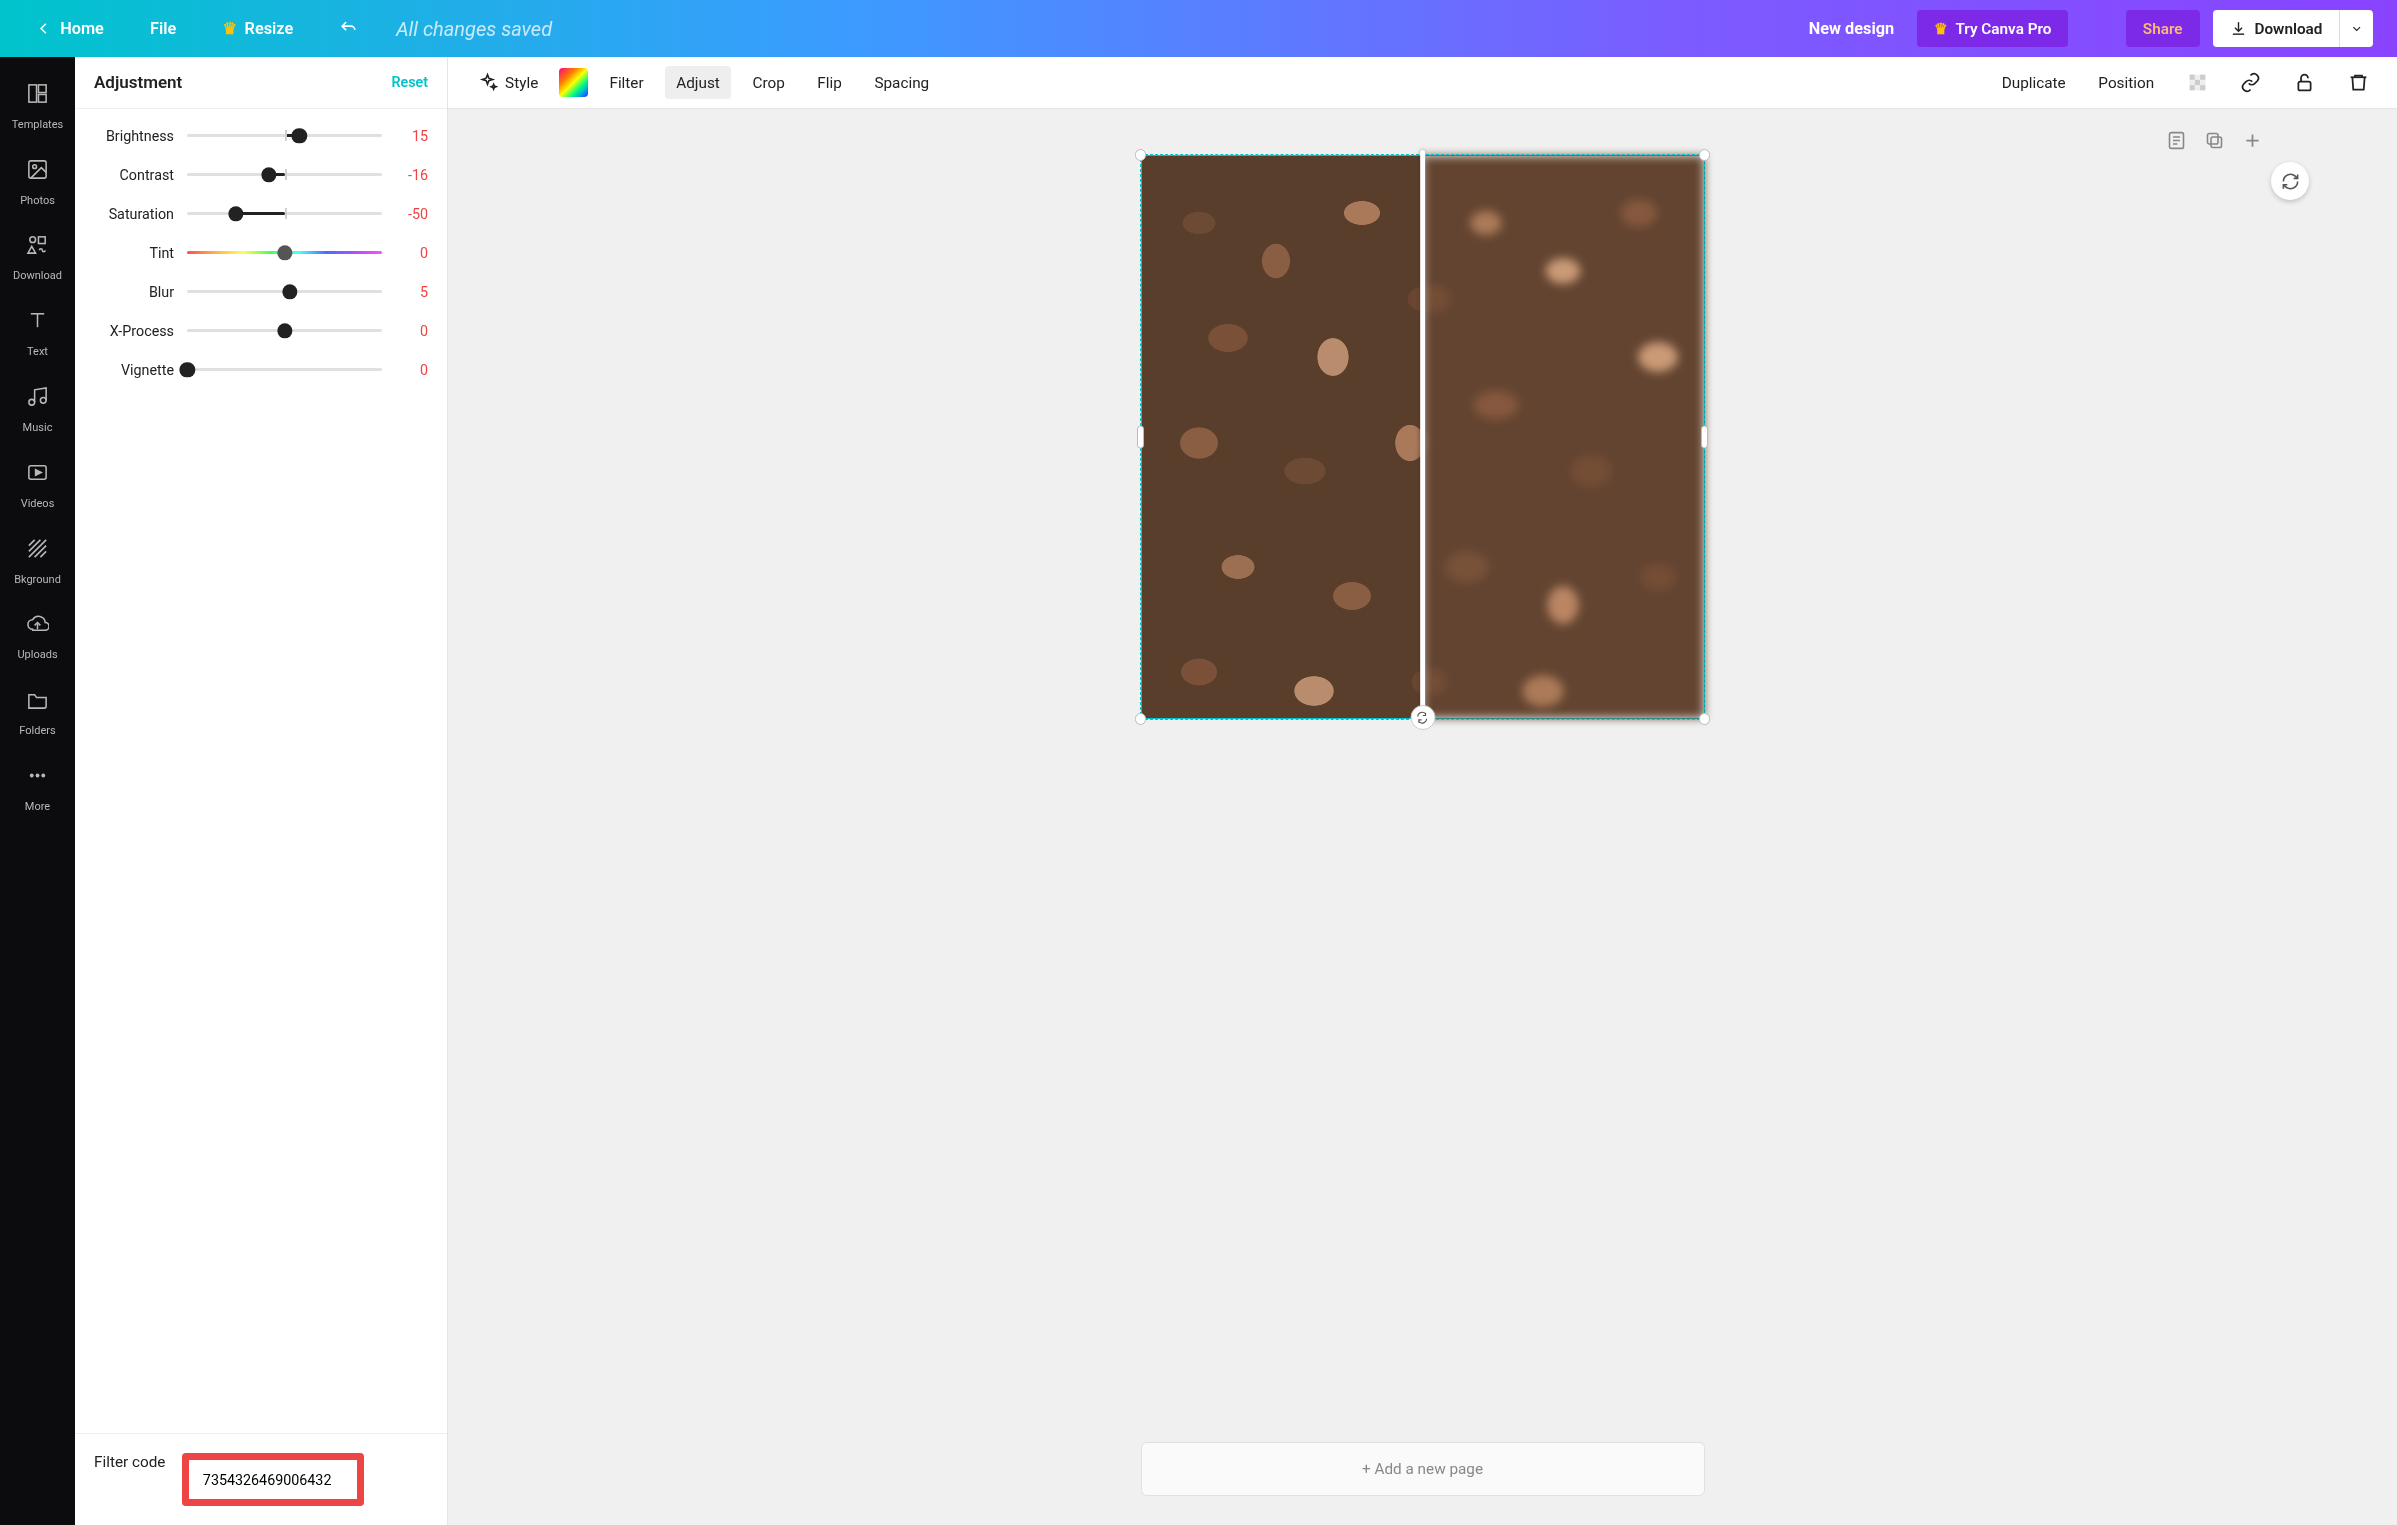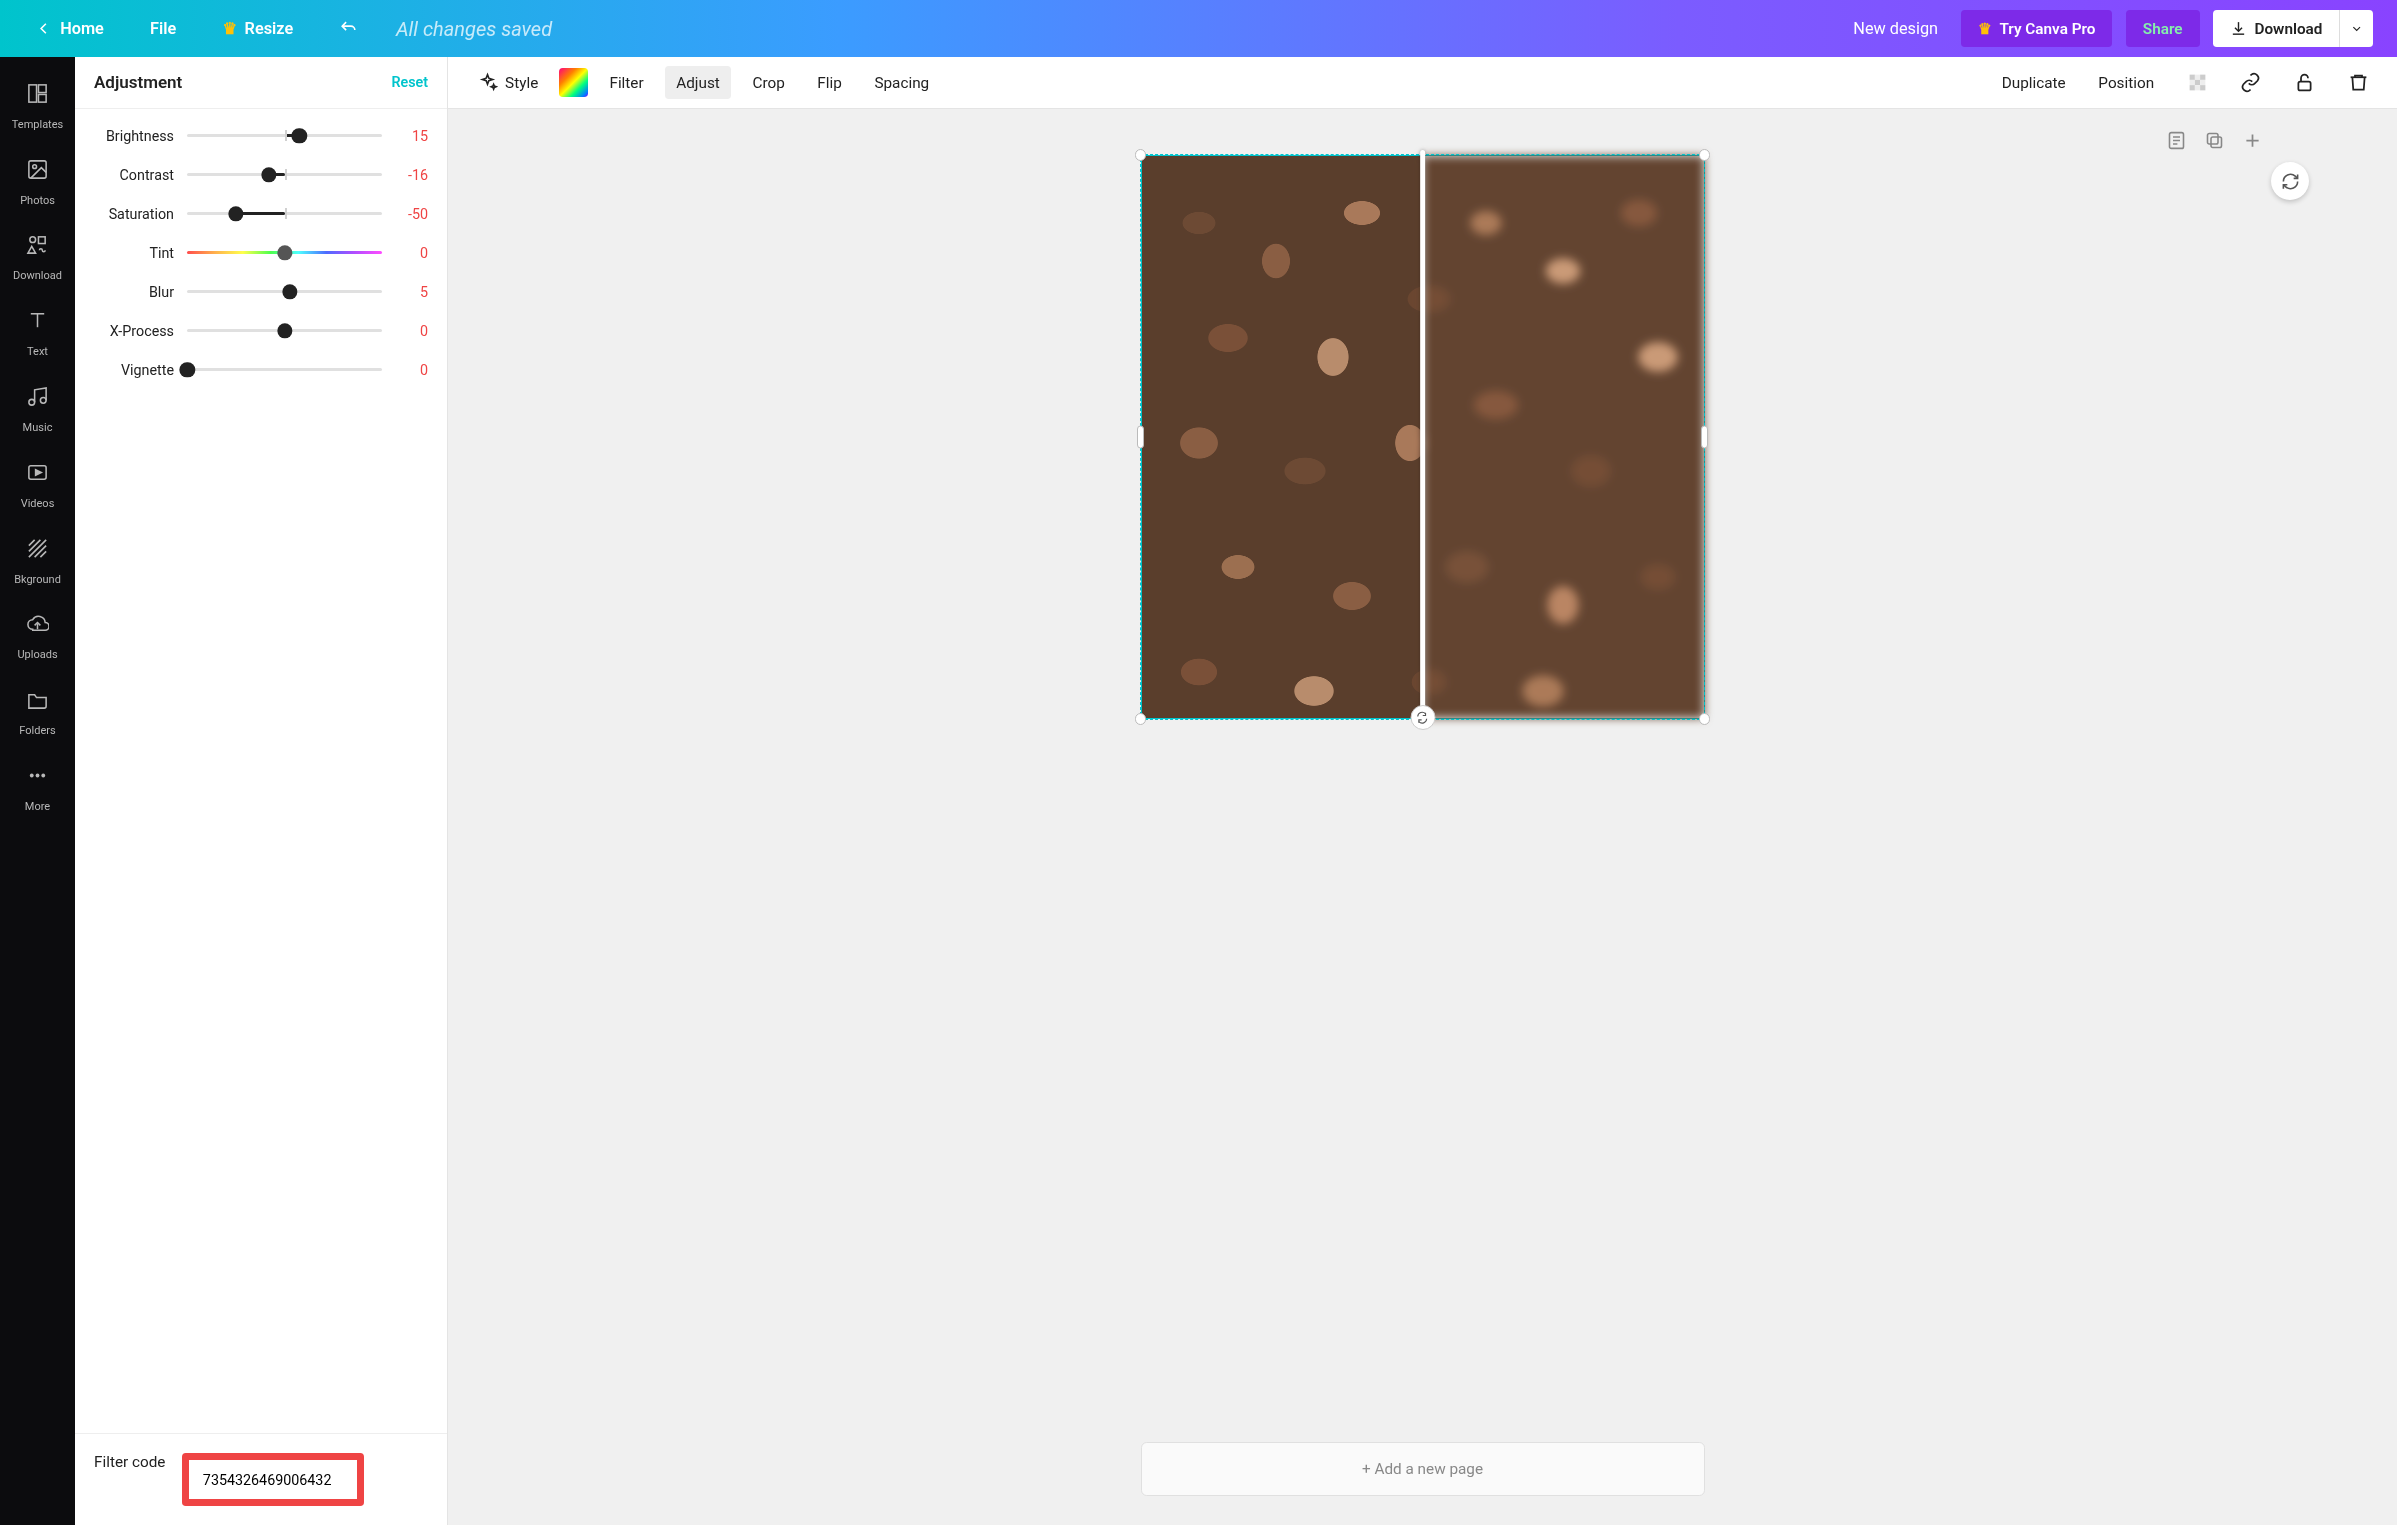--- a/index.html
+++ b/index.html
@@ -16,21 +16,21 @@
   .topbar .left { display: flex; align-items: center; gap: 27px; }
   .topbar .right { margin-left: auto; display: flex; align-items: center; gap: 13.4px; }
   .tb-btn { display: inline-flex; align-items: center; gap: 7.6px; font-size: 16.3px; font-weight: 600; cursor: pointer; padding: 7.6px 9.6px; border-radius: 3.8px; }
   .tb-btn svg { width: 19px; height: 19px; }
   .saved { color: rgba(255,255,255,0.75); font-style: italic; font-size: 20px; margin-left: 1px; font-weight:400;}
   .pill {
     padding: 9.6px 17px; border-radius: 3.8px; font-size: 15.3px; font-weight: 600; cursor: pointer;
     display: inline-flex; align-items: center; gap: 7.6px;
   }
   .pill.try  { background: #7d2ae8; color:#fff; }
-  .pill.share{ background: #7d2ae8; color:#86efac; }
+  .pill.share{ background: #7d2ae8; color:#fdba74;margin-left:44px; }
   .dl-group { display:flex; }
   .pill.download { background: #fff; color: #222; border-radius: 3.8px 0 0 3.8px; }
   .pill.download svg{ width:17px;height:17px;}
   .pill.dl-caret { background:#fff; color:#222; padding:9.6px 9.6px; border-left:1px solid #ddd; border-radius:0 3.8px 3.8px 0;}
   .crown { color:#ffc107; }
 
   
   .body { flex:1 1 auto; display:flex; min-height:0; }
   .rail {
     width: 75px; background:#0c0c0e; color:#b8b8b8; display:flex; flex-direction:column; align-items:center;
@@ -176,21 +176,21 @@
       </span>
       <span class="tb-btn">
         <svg viewBox="0 0 24 24" fill="none" stroke="currentColor" stroke-width="2">
             <path d="M9 14L4 9l5-5"></path>
             <path d="M4 9h11a5 5 0 015 5v0"></path>
           </svg>
       </span>
       <span class="saved">All changes saved</span>
     </div>
     <div class="right">
-      <span class="tb-btn" style="font-weight:400">New design</span>
+      <span class="tb-btn" style="font-weight:700">New design</span>
       <span class="pill try">
         <span class="crown">♛</span>
         <span>Try Canva Pro</span>
       </span>
       <span class="pill share">Share</span>
       <span class="dl-group">
         <span class="pill download">
           <svg viewBox="0 0 24 24" fill="none" stroke="currentColor" stroke-width="2">
               <path d="M12 3v12"></path>
               <polyline points="7 11 12 16 17 11"></polyline>

